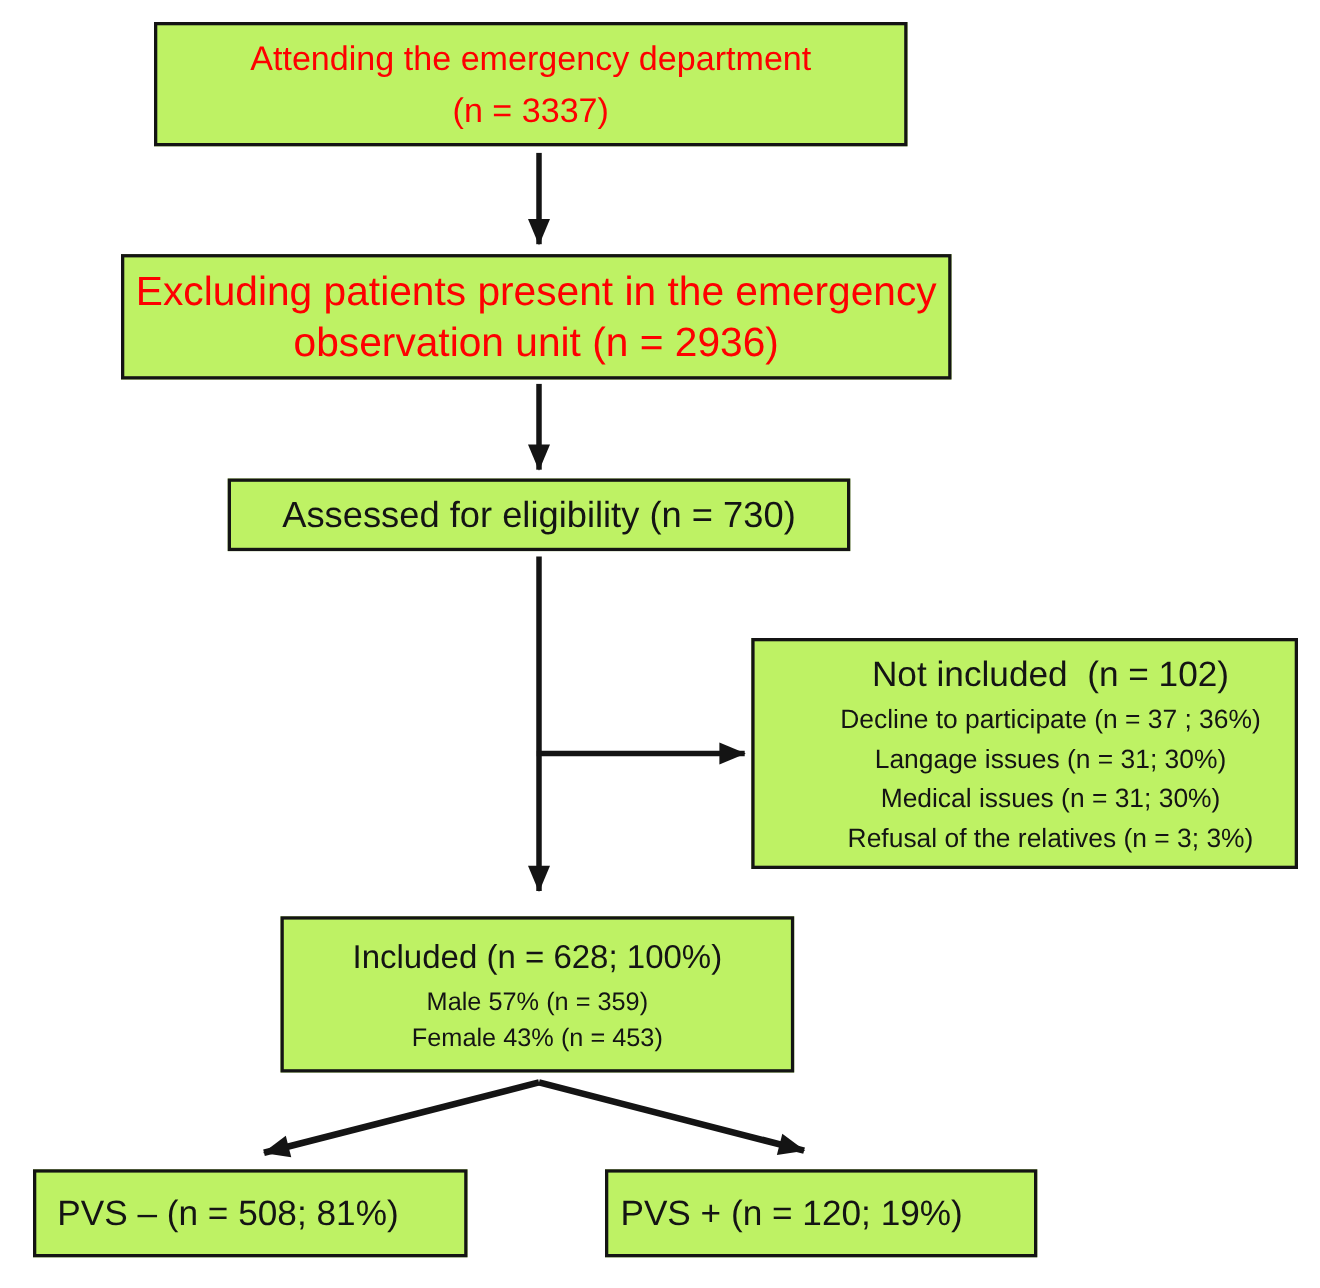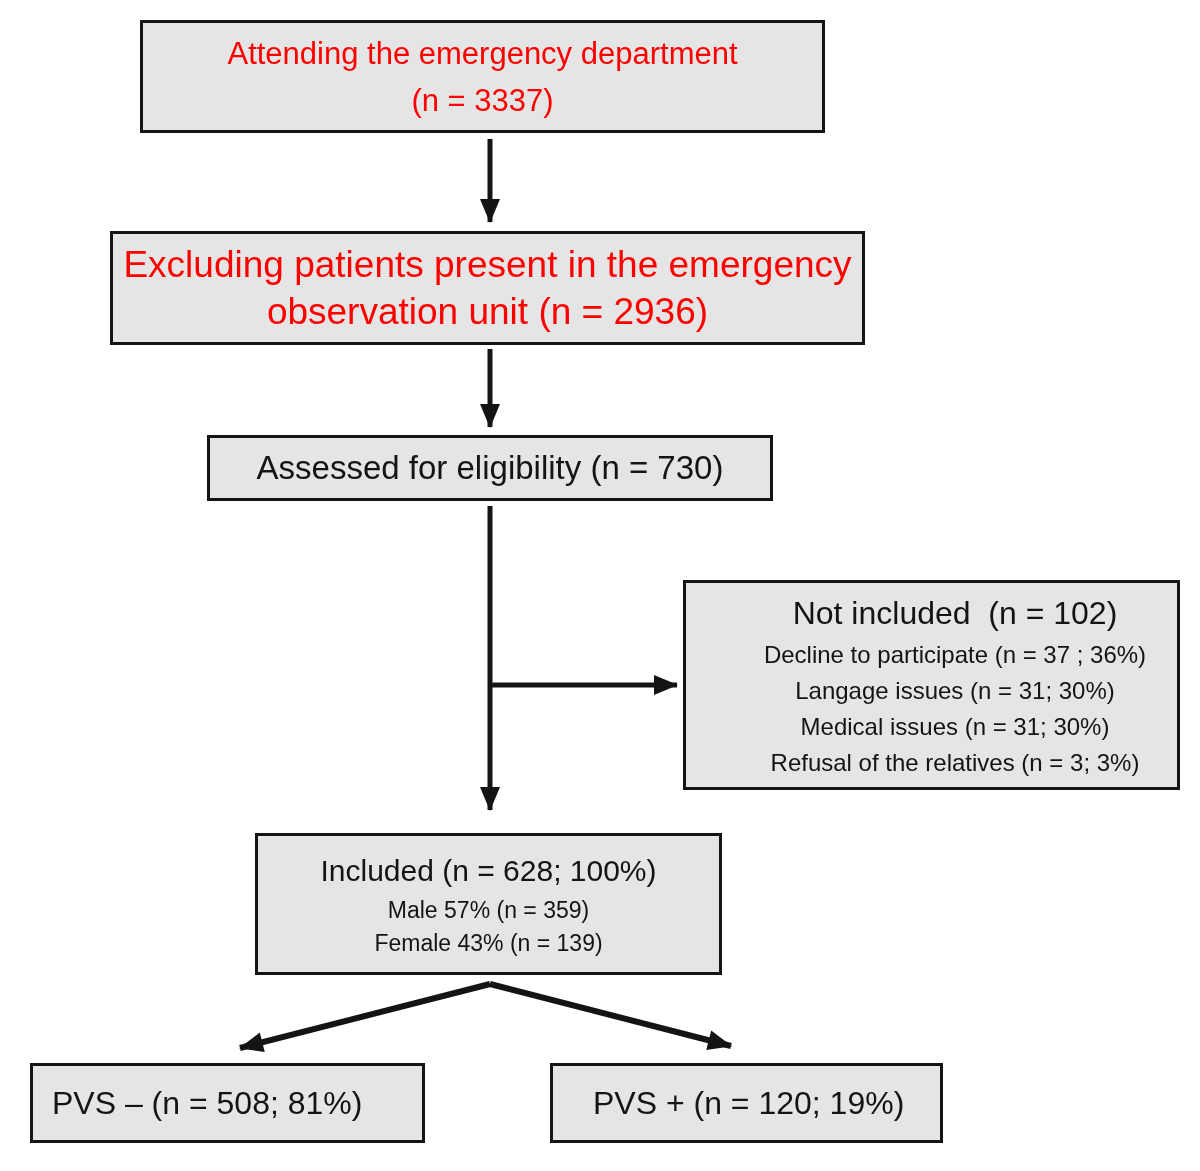--- a/index.html
+++ b/index.html
@@ -19,21 +19,21 @@
   .arrow-layer {
     position: absolute;
     left: 0; top: 0;
     width: 1200px; height: 1171px;
     pointer-events: none;
   }
   .box {
     position: absolute;
     box-sizing: border-box;
     border: 3px solid #141414;
-    background: #e5e5e5;
+    background: #bef264;
     display: flex;
     flex-direction: column;
     align-items: center;
     justify-content: center;
     text-align: center;
   }
   .red-text { color: #fe0000; }
 
   #box-attending {
     left: 140px; top: 20px; width: 685px; height: 113px;
@@ -71,21 +71,21 @@
     font-size: 32px;
     align-items: flex-start;
     text-align: left;
     padding-left: 19px;
   }
   #box-pvs-positive {
     left: 550px; top: 1063px; width: 393px; height: 80px;
     font-size: 32px;
     align-items: flex-start;
     text-align: left;
-    padding-left: 40px;
+    padding-left: 11px;
   }
 </style>
 </head>
 <body>
 
 <div class="canvas">
 
   <svg class="arrow-layer" viewBox="0 0 1200 1171">
     <defs>
       <marker id="arrowhead" markerUnits="userSpaceOnUse" markerWidth="28" markerHeight="24" refX="24" refY="11" orient="auto">
@@ -118,21 +118,21 @@
     <div class="ni-title">Not included  (n = 102)</div>
     <div class="ni-item">Decline to participate (n = 37 ; 36%)</div>
     <div class="ni-item">Langage issues (n = 31; 30%)</div>
     <div class="ni-item">Medical issues (n = 31; 30%)</div>
     <div class="ni-item">Refusal of the relatives (n = 3; 3%)</div>
   </div>
 
   <div class="box" id="box-included">
     <div class="inc-title">Included (n = 628; 100%)</div>
     <div class="inc-item">Male 57% (n = 359)</div>
-    <div class="inc-item">Female 43% (n = 139)</div>
+    <div class="inc-item">Female 43% (n = 453)</div>
   </div>
 
   <div class="box" id="box-pvs-negative">
     <div>PVS – (n = 508; 81%)</div>
   </div>
 
   <div class="box" id="box-pvs-positive">
     <div>PVS + (n = 120; 19%)</div>
   </div>
 

